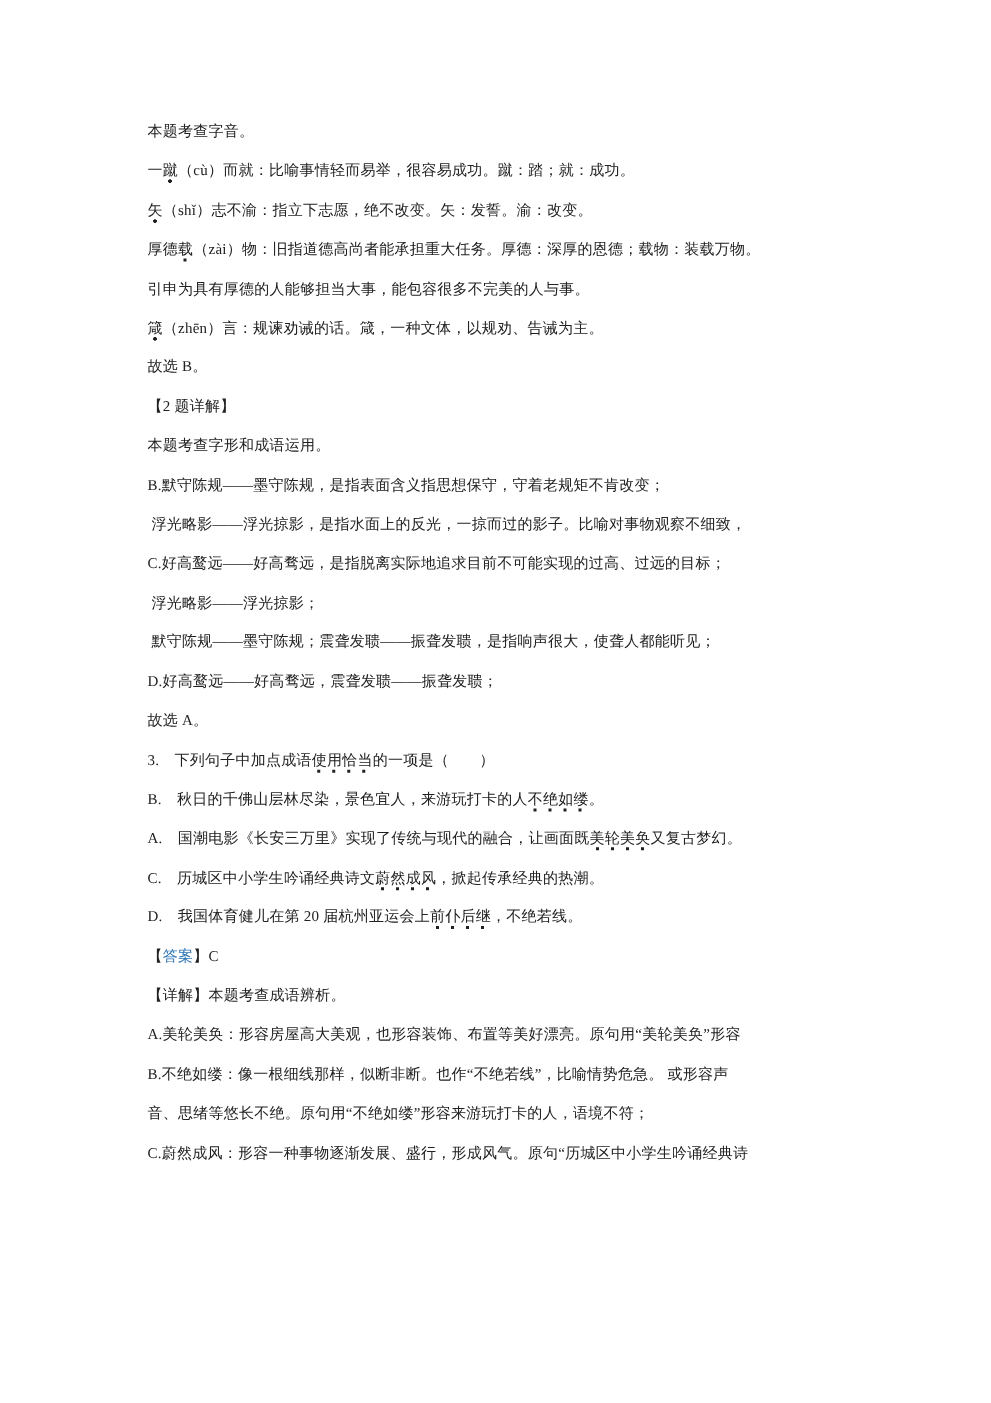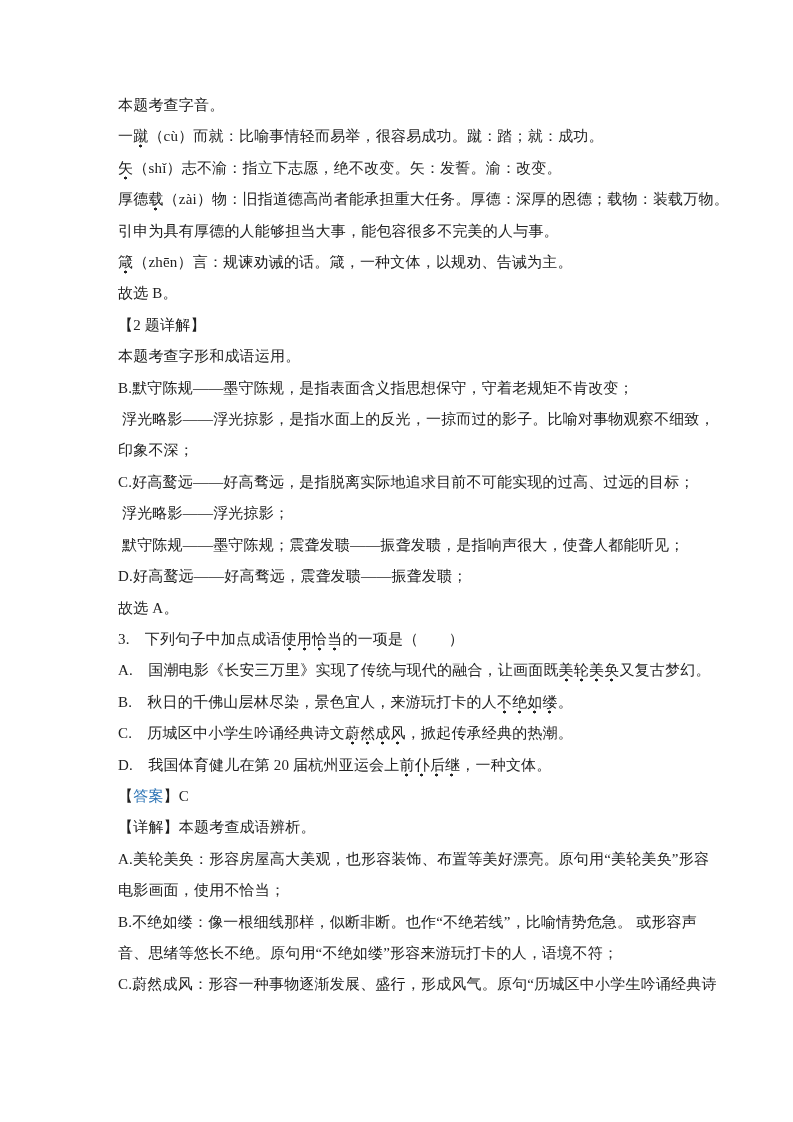--- a/index.html
+++ b/index.html
@@ -19,21 +19,21 @@
     height: 1122px;
     background: #ffffff;
     overflow: hidden;
     box-sizing: border-box;
   }
   .content {
     padding: 90px 80px 0 118px;
   }
   .line {
     margin: 0;
-    font-size: 15px;
+    font-size: 12px;
     line-height: 31.4px;
     white-space: pre;
     letter-spacing: 0.2px;
   }
   .blue {
     color: var(--accent, #2e75b6);
   }
   
   .dots {
     background-image: radial-gradient(circle, #212121 1.4px, rgba(0,0,0,0) 1.6px);
@@ -52,32 +52,30 @@
       <p class="line"><span>一</span><span class="dots">蹴</span><span>（cù）而就：比喻事情轻而易举，很容易成功。蹴：踏；就：成功。</span></p>
       <p class="line"><span class="dots">矢</span><span>（shǐ）志不渝：指立下志愿，绝不改变。矢：发誓。渝：改变。</span></p>
       <p class="line"><span>厚德</span><span class="dots">载</span><span>（zài）物：旧指道德高尚者能承担重大任务。厚德：深厚的恩德；载物：装载万物。</span></p>
       <p class="line"><span>引申为具有厚德的人能够担当大事，能包容很多不完美的人与事。</span></p>
       <p class="line"><span class="dots">箴</span><span>（zhēn）言：规谏劝诫的话。箴，一种文体，以规劝、告诫为主。</span></p>
       <p class="line"><span>故选 B。</span></p>
       <p class="line"><span>【2 题详解】</span></p>
       <p class="line"><span>本题考查字形和成语运用。</span></p>
       <p class="line"><span>B.默守陈规——墨守陈规，是指表面含义指思想保守，守着老规矩不肯改变；</span></p>
       <p class="line"><span> 浮光略影——浮光掠影，是指水面上的反光，一掠而过的影子。比喻对事物观察不细致，</span></p>
-      <p class="line"><span>印象不深；</span></p>
       <p class="line"><span>C.好高鹜远——好高骛远，是指脱离实际地追求目前不可能实现的过高、过远的目标；</span></p>
       <p class="line"><span> 浮光略影——浮光掠影；</span></p>
       <p class="line"><span> 默守陈规——墨守陈规；震聋发聩——振聋发聩，是指响声很大，使聋人都能听见；</span></p>
       <p class="line"><span>D.好高鹜远——好高骛远，震聋发聩——振聋发聩；</span></p>
       <p class="line"><span>故选 A。</span></p>
       <p class="line"><span>3.　下列句子中加点成语</span><span class="dots">使用恰当</span><span>的一项是（　　）</span></p>
+      <p class="line"><span>B.　秋日的千佛山层林尽染，景色宜人，来游玩打卡的人</span><span class="dots">不绝如缕</span><span>。</span></p>
       <p class="line"><span>A.　国潮电影《长安三万里》实现了传统与现代的融合，让画面既</span><span class="dots">美轮美奂</span><span>又复古梦幻。</span></p>
-      <p class="line"><span>B.　秋日的千佛山层林尽染，景色宜人，来游玩打卡的人</span><span class="dots">不绝如缕</span><span>。</span></p>
       <p class="line"><span>C.　历城区中小学生吟诵经典诗文</span><span class="dots">蔚然成风</span><span>，掀起传承经典的热潮。</span></p>
-      <p class="line"><span>D.　我国体育健儿在第 20 届杭州亚运会上</span><span class="dots">前仆后继</span><span>，一种文体。</span></p>
+      <p class="line"><span>D.　我国体育健儿在第 20 届杭州亚运会上</span><span class="dots">前仆后继</span><span>，不绝若线。</span></p>
       <p class="line"><span>【</span><span class="blue">答案</span><span>】C</span></p>
       <p class="line"><span>【详解】本题考查成语辨析。</span></p>
       <p class="line"><span>A.美轮美奂：形容房屋高大美观，也形容装饰、布置等美好漂亮。原句用“美轮美奂”形容</span></p>
-      <p class="line"><span>电影画面，使用不恰当；</span></p>
       <p class="line"><span>B.不绝如缕：像一根细线那样，似断非断。也作“不绝若线”，比喻情势危急。 或形容声</span></p>
       <p class="line"><span>音、思绪等悠长不绝。原句用“不绝如缕”形容来游玩打卡的人，语境不符；</span></p>
       <p class="line"><span>C.蔚然成风：形容一种事物逐渐发展、盛行，形成风气。原句“历城区中小学生吟诵经典诗</span></p>
     </div>
 </div>
 
 </body></html>

